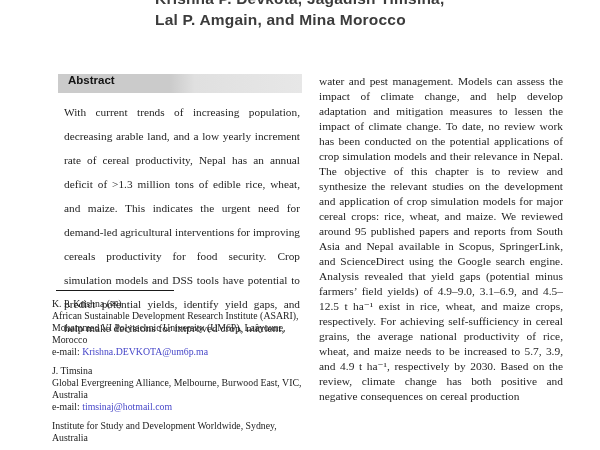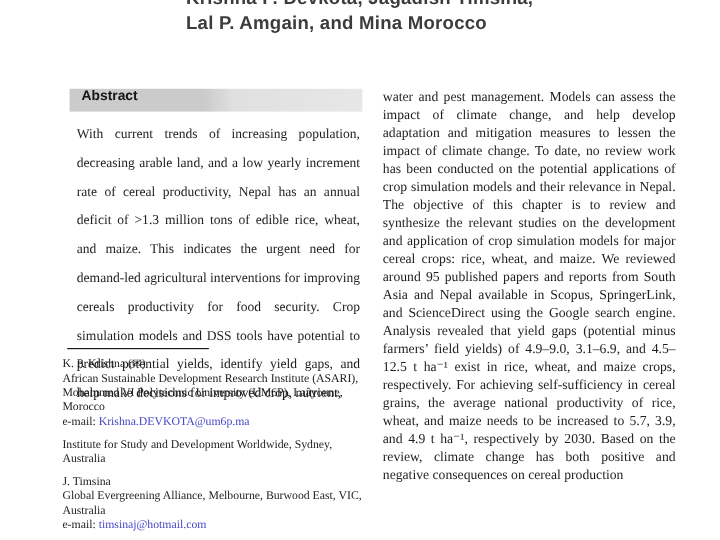--- a/index.html
+++ b/index.html
@@ -109,27 +109,27 @@
   <div class="footnotes">
     <hr class="footnote-rule">
 
     <div class="fnblock">
       <div>K. P. Krishna (✉)</div>
       <div>African Sustainable Development Research Institute (ASARI), Mohammed VI Polytechnic University (UM6P), Laâyoune, Morocco</div>
       <div><span>e-mail: </span><a class="email-link">Krishna.DEVKOTA@um6p.ma</a></div>
     </div>
 
     <div class="fnblock">
-      <div>Institute for Study and Development Worldwide, Sydney, Australia</div>
+      <div>J. Timsina</div>
+      <div>Global Evergreening Alliance, Melbourne, Burwood East, VIC, Australia</div>
+      <div><span>e-mail: </span><a class="email-link">timsinaj@hotmail.com</a></div>
     </div>
 
     <div class="fnblock">
-      <div>J. Timsina</div>
-      <div>Global Evergreening Alliance, Melbourne, Burwood East, VIC, Australia</div>
-      <div><span>e-mail: </span><a class="email-link">timsinaj@hotmail.com</a></div>
+      <div>Institute for Study and Development Worldwide, Sydney, Australia</div>
     </div>
 
   </div>
 
   <div class="col-right">
     <p>water and pest management. Models can assess the impact of climate change, and help develop adaptation and mitigation measures to lessen the impact of climate change. To date, no review work has been conducted on the potential applications of crop simulation models and their relevance in Nepal. The objective of this chapter is to review and synthesize the relevant studies on the development and application of crop simulation models for major cereal crops: rice, wheat, and maize. We reviewed around 95 published papers and reports from South Asia and Nepal available in Scopus, SpringerLink, and ScienceDirect using the Google search engine. Analysis revealed that yield gaps (potential minus farmers’ field yields) of 4.9–9.0, 3.1–6.9, and 4.5–12.5 t ha⁻¹ exist in rice, wheat, and maize crops, respectively. For achieving self-sufficiency in cereal grains, the average national productivity of rice, wheat, and maize needs to be increased to 5.7, 3.9, and 4.9 t ha⁻¹, respectively by 2030. Based on the review, climate change has both positive and negative consequences on cereal production</p>
   </div>
 
 </div>
 

